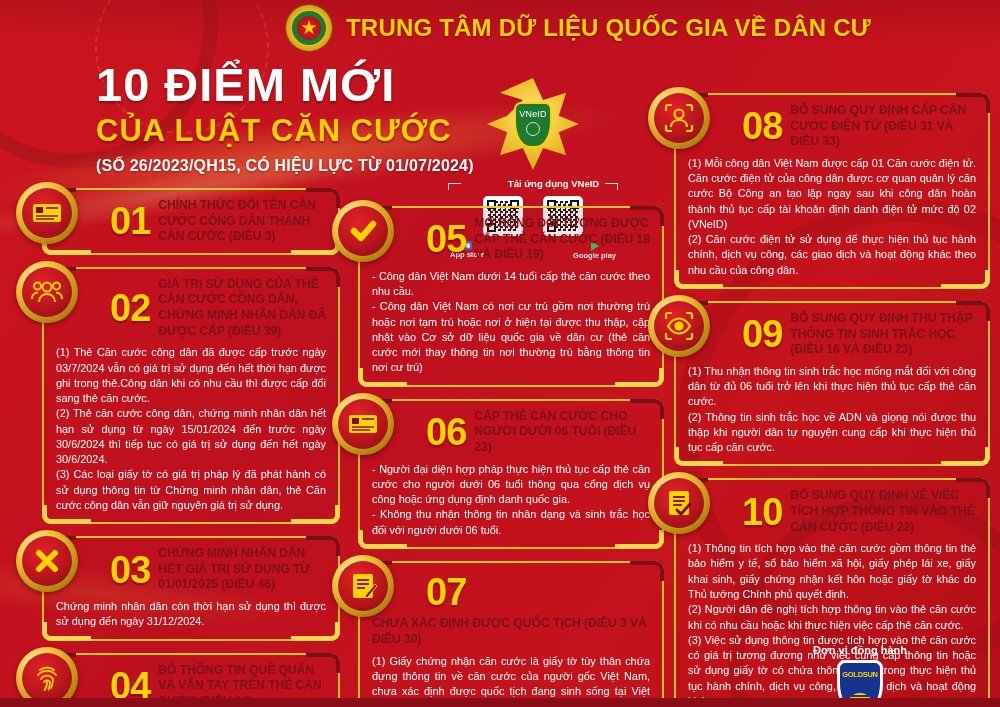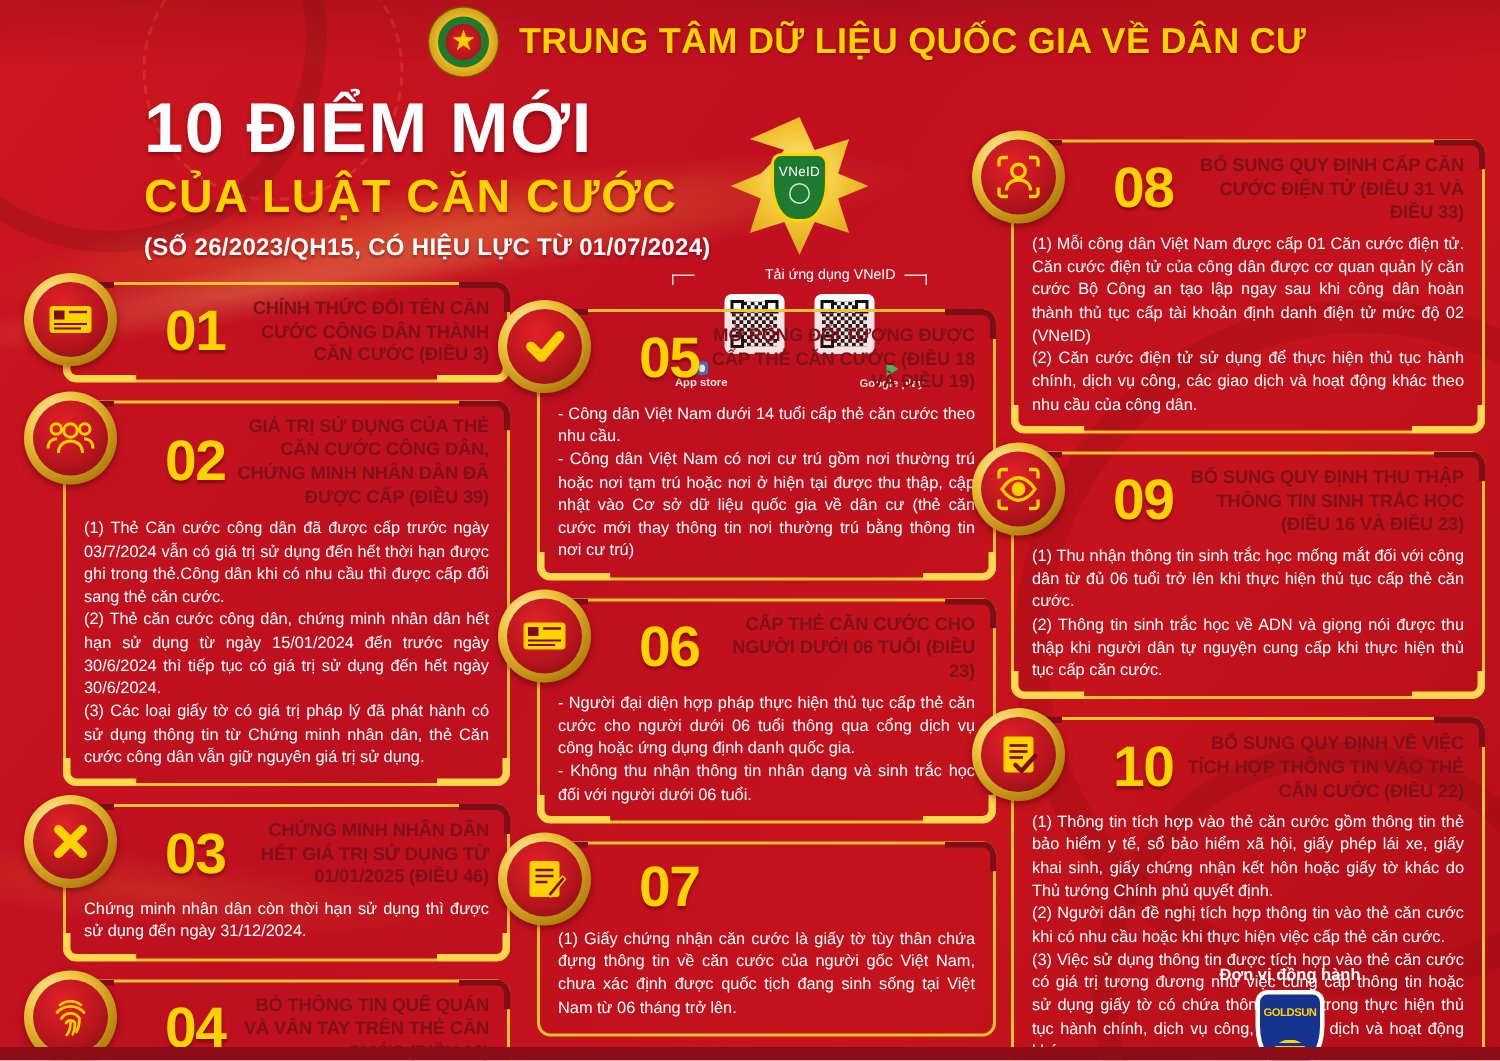--- a/index.html
+++ b/index.html
@@ -48,21 +48,21 @@
   .star-shape{position:absolute;inset:0;background:radial-gradient(circle at 50% 42%,#ffe98f 0%,#f2c431 45%,#c8920e 100%);
     clip-path:polygon(50% 0%,61% 24%,86% 16%,78% 41%,100% 50%,78% 59%,86% 84%,61% 76%,50% 100%,39% 76%,14% 84%,22% 59%,0% 50%,22% 41%,39% 24%,14% 16%);}
   .shield{position:absolute;left:27px;top:24px;width:38px;height:46px;background:#1e7a2e;
     border:2px solid #ffd200;border-radius:7px 7px 16px 16px/7px 7px 26px 26px;box-sizing:border-box;}
   .shield .vneid-label{color:#ffffff;font-size:9px;font-weight:normal;margin-top:5px;letter-spacing:.2px;}
   .shield .dot{width:12px;height:12px;border:1px solid rgba(255,255,255,.8);border-radius:50%;margin:3px auto 0;}
   .dl-row{display:flex;align-items:center;justify-content:center;margin-top:8px;color:#fff;}
   .dl-row .line{flex:1;height:1px;background:rgba(255,255,255,.85);position:relative;}
   .dl-row .line.l::before,.dl-row .line.r::before{content:"";position:absolute;top:0;width:1px;height:7px;background:rgba(255,255,255,.85);}
   .dl-row .line.l::before{left:0;} .dl-row .line.r::before{right:0;}
-  .dl-label{font-size:9.5px;font-weight:normal;padding:0 6px;white-space:nowrap;margin-left:41px;}
+  .dl-label{font-size:9.5px;font-weight:bold;padding:0 6px;white-space:nowrap;margin-left:41px;}
   .qr-row{display:flex;justify-content:center;gap:20px;margin-top:7px;}
   .qr{position:relative;width:40px;height:40px;background:#ffffff;border-radius:5px;}
   .qr .mat{position:absolute;inset:5px;
     background:conic-gradient(#1a1a1a 90deg,#fff 90deg 180deg,#1a1a1a 180deg 270deg,#fff 270deg) 0 0/5px 5px;}
   .qr .f{position:absolute;width:9px;height:9px;border:2px solid #111;background:#fff;box-sizing:border-box;}
   .qr .f1{left:4px;top:4px;} .qr .f2{right:4px;top:4px;} .qr .f3{left:4px;bottom:4px;}
   .store-row{display:flex;justify-content:space-between;margin-top:5px;padding:0 2px;}
   .store{display:flex;align-items:center;gap:0;color:#fff;font-size:7.5px;font-weight:bold;flex-direction:column;}
   .apple-glyph{width:9px;height:9px;border-radius:2px;background:#2f7fd6;position:relative;}
   .apple-glyph::before{content:"";position:absolute;left:2.5px;top:2px;width:4px;height:5px;background:#fff;border-radius:50% 50% 45% 45%;}
@@ -83,21 +83,21 @@
   .icon-circle{position:absolute;left:-28px;top:-8px;width:62px;height:62px;border-radius:50%;
     background:radial-gradient(circle at 35% 30%,#fff3bf 0%,#eec439 35%,#b9860f 72%,#7c5a06 100%);
     box-shadow:0 2px 5px rgba(70,0,0,.5);}
   .icon-inner{position:absolute;inset:6px;border-radius:50%;
     background:radial-gradient(circle at 40% 32%,#e32129 0%,#b5141c 60%,#7d0c13 100%);
     display:flex;align-items:center;justify-content:center;color:#ffd200;}
   .icon-inner svg{width:34px;height:34px;}
   .card-head{display:flex;align-items:center;gap:8px;padding-left:54px;min-height:42px;}
   .num{color:#ffd200;font-size:38px;font-weight:bold;line-height:.9;letter-spacing:-1px;flex:0 0 auto;
     text-shadow:0 2px 2px rgba(90,0,0,.55);}
-  .card-title{color:#7e1018;font-size:12.2px;font-weight:bold;line-height:1.28;letter-spacing:-.1px;text-align:right;}
+  .card-title{color:#7e1018;font-size:12.2px;font-weight:bold;line-height:1.28;letter-spacing:-.1px;}
   .card-subtitle{color:#7e1018;font-size:12.2px;font-weight:bold;line-height:1.3;margin-top:3px;letter-spacing:-.1px;}
   .card-body{margin-top:6px;}
   .card-body p{margin:0;color:#ffffff;font-size:10.9px;line-height:1.4;text-align:justify;}
   .card.no-body{padding-bottom:8px;}
 
   
   .sponsor{position:absolute;left:790px;top:644px;width:140px;text-align:center;}
   .sponsor-label{color:#fff;font-size:11px;font-weight:bold;}
   .goldsun{position:relative;width:46px;height:54px;margin:4px auto 0;background:#16338f;border:3px solid #fff;
     border-radius:8px 8px 20px 20px/8px 8px 30px 30px;box-sizing:border-box;overflow:hidden;}
@@ -329,20 +329,21 @@
               <line x1="11" y1="11" x2="23" y2="11" stroke="#7d0c13" stroke-width="1.8"></line>
               <line x1="11" y1="15" x2="23" y2="15" stroke="#7d0c13" stroke-width="1.8"></line>
               <line x1="11" y1="19" x2="19" y2="19" stroke="#7d0c13" stroke-width="1.8"></line>
               <path d="M19 27 L29 15 L31 17 L21 29 Z" fill="#7d0c13" stroke="#ffd200" stroke-width="1"></path>
             </svg>
           </div>
     </div>
     <div class="card-head">
       <div class="num">07</div>
     </div>
+    <div class="card-subtitle">CHƯA XÁC ĐỊNH ĐƯỢC QUỐC TỊCH (ĐIỀU 3 VÀ ĐIỀU 30)</div>
     <div class="card-body">
           <p>(1) Giấy chứng nhận căn cước là giấy tờ tùy thân chứa đựng thông tin về căn cước của người gốc Việt Nam, chưa xác định được quốc tịch đang sinh sống tại Việt Nam từ 06 tháng trở lên.</p>
         </div>
   </div>
 </div>
   <div class="col col3">
   <div class="card">
     <span class="cb cb-tl"></span>
         <span class="cb cb-tr"></span>
         <span class="cb cb-bl"></span>

